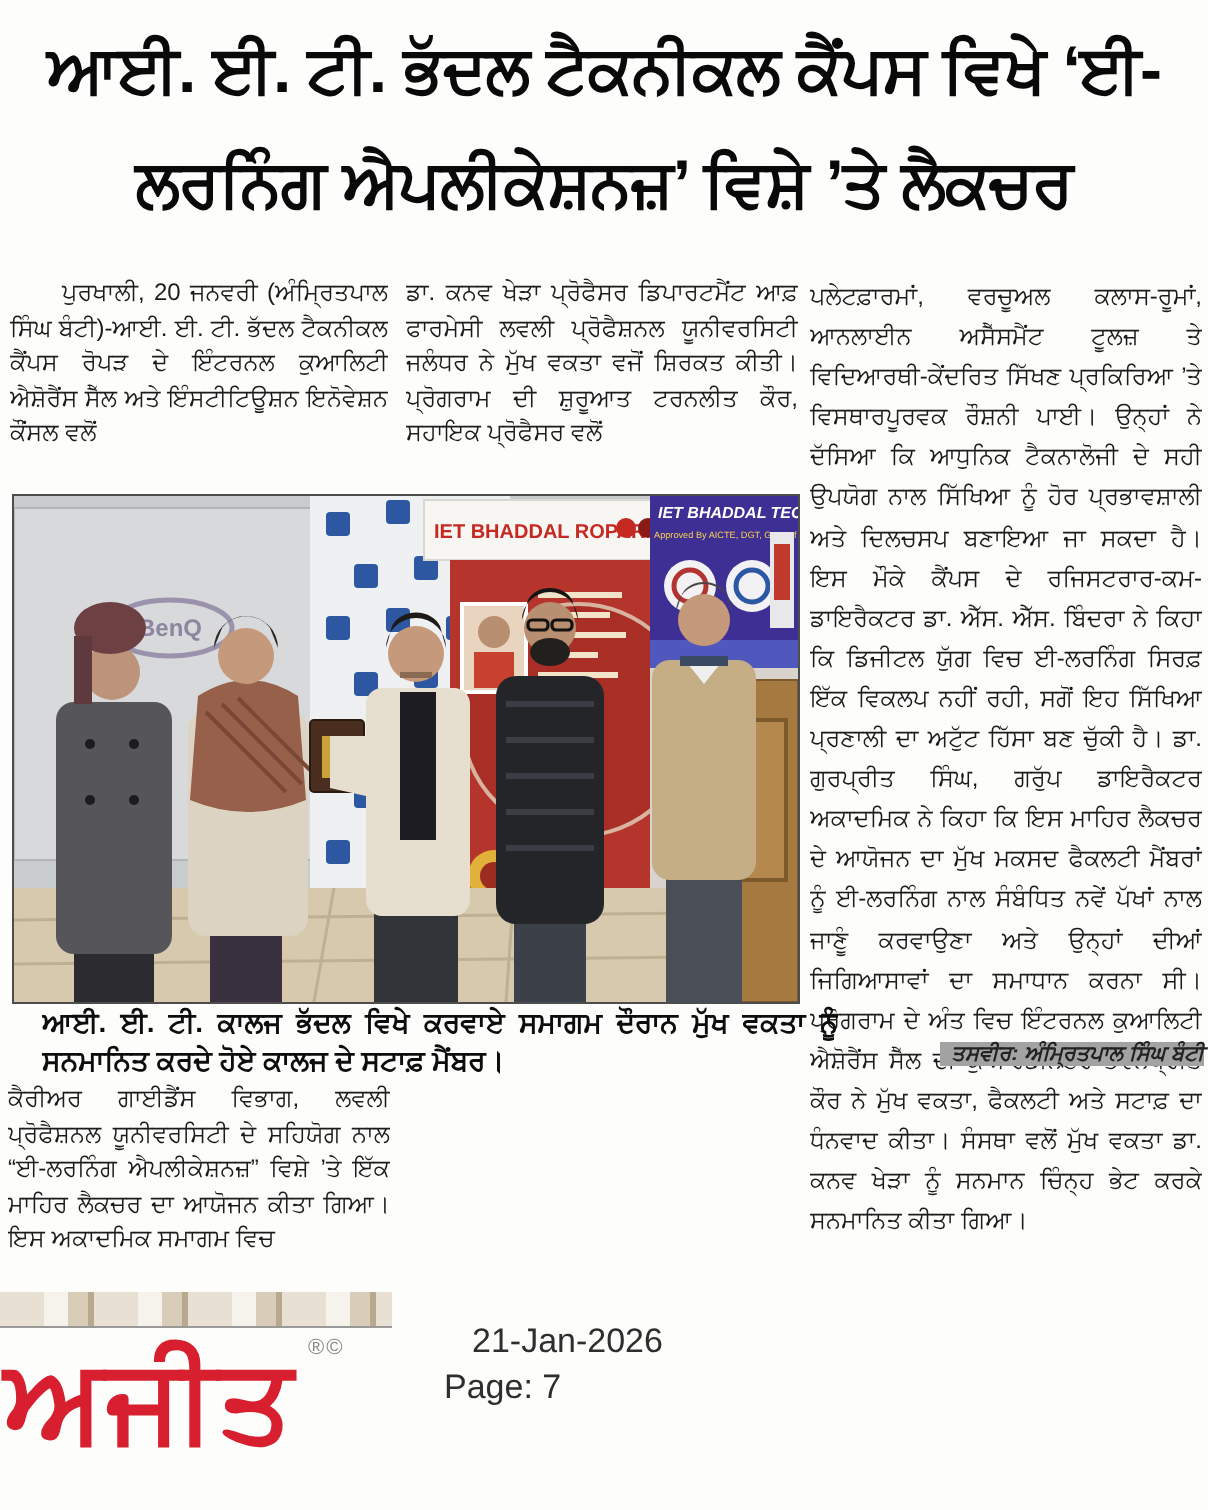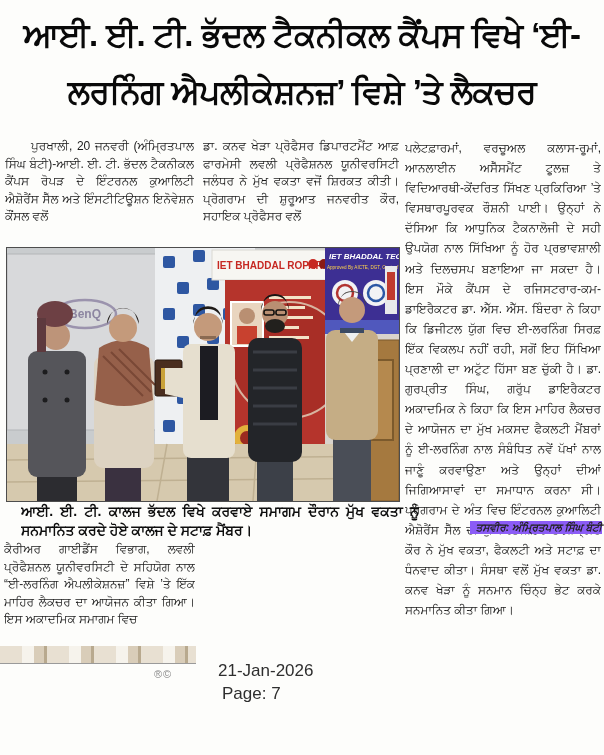--- a/index.html
+++ b/index.html
@@ -26,52 +26,52 @@
     position:absolute;left:6px;top:247px;width:392px;height:253px;
     border:1px solid #4d4d4d;background:#c8cbce;overflow:hidden;
   }
   .caption{
     position:absolute;left:2px;top:502px;width:398px;height:38px;
     font-size:14px;line-height:18.5px;font-weight:700;color:#0d0d0d;
     text-align:justify;overflow:hidden;margin-left:19px;
   }
   .credit{
     position:absolute;right:2px;top:521px;font-size:10.5px;font-style:italic;
-    font-weight:700;color:#222;background:#8b5cf6;padding-left:6px;
+    font-weight:700;color:#222;background:#a3a3a3;padding-left:6px;
   }
   .adjacent-strip{
     position:absolute;left:0;top:646px;width:196px;height:17px;
     background:
       repeating-linear-gradient(90deg,#e8e0d2 0 22px,#f6f3ec 22px 34px,#d9cdb9 34px 44px,#b8a98e 44px 47px);
     border-bottom:1px solid #9a9a9a;
   }
   .footer-logo-wrap{position:absolute;left:2px;top:660px;width:215px;height:82px;}
   .footer-logo{
     font-size:58px;font-weight:700;color:#d71f2f;line-height:80px;
     letter-spacing:1px;font-family:"DejaVu Sans",sans-serif;
   }
   .logo-marks{position:absolute;left:152px;top:8px;font-size:11px;color:#8a8a8a;letter-spacing:1px;}
-  .footer-date{position:absolute;left:218px;top:661px;font-size:17px;color:#2e2e2e;}
+  .footer-date{position:absolute;left:236px;top:661px;font-size:17px;color:#2e2e2e;}
   .footer-page{position:absolute;left:222px;top:684px;font-size:17px;color:#2e2e2e;text-align:center;}
   .footer-url{
     position:absolute;left:4px;top:729px;font-size:15.5px;color:#1e1e1e;
     text-decoration:none;
   }
   svg text{font-family:"Liberation Sans","DejaVu Sans",sans-serif;}
 </style>
 </head>
 <body>
 
 <div class="page">
 
   <h1 class="headline" style="margin:0">ਆਈ. ਈ. ਟੀ. ਭੱਦਲ ਟੈਕਨੀਕਲ ਕੈਂਪਸ ਵਿਖੇ ‘ਈ-ਲਰਨਿੰਗ ਐਪਲੀਕੇਸ਼ਨਜ਼’ ਵਿਸ਼ੇ ’ਤੇ ਲੈਕਚਰ ਕਰਵਾਇਆ</h1>
 
   <div class="bodycol c1t">ਪੁਰਖਾਲੀ, 20 ਜਨਵਰੀ (ਅੰਮ੍ਰਿਤਪਾਲ ਸਿੰਘ ਬੰਟੀ)-ਆਈ. ਈ. ਟੀ. ਭੱਦਲ ਟੈਕਨੀਕਲ ਕੈਂਪਸ ਰੋਪੜ ਦੇ ਇੰਟਰਨਲ ਕੁਆਲਿਟੀ ਐਸ਼ੋਰੈਂਸ ਸੈੱਲ ਅਤੇ ਇੰਸਟੀਟਿਊਸ਼ਨ ਇਨੋਵੇਸ਼ਨ ਕੌਂਸਲ ਵਲੋਂ</div>
 
-  <div class="bodycol c2t">ਡਾ. ਕਨਵ ਖੇੜਾ ਪ੍ਰੋਫੈਸਰ ਡਿਪਾਰਟਮੈਂਟ ਆਫ਼ ਫਾਰਮੇਸੀ ਲਵਲੀ ਪ੍ਰੋਫੈਸ਼ਨਲ ਯੂਨੀਵਰਸਿਟੀ ਜਲੰਧਰ ਨੇ ਮੁੱਖ ਵਕਤਾ ਵਜੋਂ ਸ਼ਿਰਕਤ ਕੀਤੀ। ਪ੍ਰੋਗਰਾਮ ਦੀ ਸ਼ੁਰੂਆਤ ਜਨਵਰੀਤ ਕੌਰ, ਸਹਾਇਕ ਪ੍ਰੋਫੈਸਰ ਵਲੋਂ</div>
+  <div class="bodycol c2t">ਡਾ. ਕਨਵ ਖੇੜਾ ਪ੍ਰੋਫੈਸਰ ਡਿਪਾਰਟਮੈਂਟ ਆਫ਼ ਫਾਰਮੇਸੀ ਲਵਲੀ ਪ੍ਰੋਫੈਸ਼ਨਲ ਯੂਨੀਵਰਸਿਟੀ ਜਲੰਧਰ ਨੇ ਮੁੱਖ ਵਕਤਾ ਵਜੋਂ ਸ਼ਿਰਕਤ ਕੀਤੀ। ਪ੍ਰੋਗਰਾਮ ਦੀ ਸ਼ੁਰੂਆਤ ਟਰਨਲੀਤ ਕੌਰ, ਸਹਾਇਕ ਪ੍ਰੋਫੈਸਰ ਵਲੋਂ</div>
 
   <div class="bodycol c3">ਪਲੇਟਫ਼ਾਰਮਾਂ, ਵਰਚੂਅਲ ਕਲਾਸ-ਰੂਮਾਂ, ਆਨਲਾਈਨ ਅਸੈੱਸਮੈਂਟ ਟੂਲਜ਼ ਤੇ ਵਿਦਿਆਰਥੀ-ਕੇਂਦਰਿਤ ਸਿੱਖਣ ਪ੍ਰਕਿਰਿਆ ’ਤੇ ਵਿਸਥਾਰਪੂਰਵਕ ਰੌਸ਼ਨੀ ਪਾਈ। ਉਨ੍ਹਾਂ ਨੇ ਦੱਸਿਆ ਕਿ ਆਧੁਨਿਕ ਟੈਕਨਾਲੋਜੀ ਦੇ ਸਹੀ ਉਪਯੋਗ ਨਾਲ ਸਿੱਖਿਆ ਨੂੰ ਹੋਰ ਪ੍ਰਭਾਵਸ਼ਾਲੀ ਅਤੇ ਦਿਲਚਸਪ ਬਣਾਇਆ ਜਾ ਸਕਦਾ ਹੈ। ਇਸ ਮੌਕੇ ਕੈਂਪਸ ਦੇ ਰਜਿਸਟਰਾਰ-ਕਮ-ਡਾਇਰੈਕਟਰ ਡਾ. ਐੱਸ. ਐੱਸ. ਬਿੰਦਰਾ ਨੇ ਕਿਹਾ ਕਿ ਡਿਜੀਟਲ ਯੁੱਗ ਵਿਚ ਈ-ਲਰਨਿੰਗ ਸਿਰਫ਼ ਇੱਕ ਵਿਕਲਪ ਨਹੀਂ ਰਹੀ, ਸਗੋਂ ਇਹ ਸਿੱਖਿਆ ਪ੍ਰਣਾਲੀ ਦਾ ਅਟੁੱਟ ਹਿੱਸਾ ਬਣ ਚੁੱਕੀ ਹੈ। ਡਾ. ਗੁਰਪ੍ਰੀਤ ਸਿੰਘ, ਗਰੁੱਪ ਡਾਇਰੈਕਟਰ ਅਕਾਦਮਿਕ ਨੇ ਕਿਹਾ ਕਿ ਇਸ ਮਾਹਿਰ ਲੈਕਚਰ ਦੇ ਆਯੋਜਨ ਦਾ ਮੁੱਖ ਮਕਸਦ ਫੈਕਲਟੀ ਮੈਂਬਰਾਂ ਨੂੰ ਈ-ਲਰਨਿੰਗ ਨਾਲ ਸੰਬੰਧਿਤ ਨਵੇਂ ਪੱਖਾਂ ਨਾਲ ਜਾਣੂੰ ਕਰਵਾਉਣਾ ਅਤੇ ਉਨ੍ਹਾਂ ਦੀਆਂ ਜਿਗਿਆਸਾਵਾਂ ਦਾ ਸਮਾਧਾਨ ਕਰਨਾ ਸੀ। ਪ੍ਰੋਗਰਾਮ ਦੇ ਅੰਤ ਵਿਚ ਇੰਟਰਨਲ ਕੁਆਲਿਟੀ ਐਸ਼ੋਰੈਂਸ ਸੈੱਲ ਦੀ ਕੁਆਰਡੀਨੇਟਰ ਭਵਨਪ੍ਰੀਤ ਕੌਰ ਨੇ ਮੁੱਖ ਵਕਤਾ, ਫੈਕਲਟੀ ਅਤੇ ਸਟਾਫ਼ ਦਾ ਧੰਨਵਾਦ ਕੀਤਾ। ਸੰਸਥਾ ਵਲੋਂ ਮੁੱਖ ਵਕਤਾ ਡਾ. ਕਨਵ ਖੇੜਾ ਨੂੰ ਸਨਮਾਨ ਚਿੰਨ੍ਹ ਭੇਟ ਕਰਕੇ ਸਨਮਾਨਿਤ ਕੀਤਾ ਗਿਆ।</div>
 
   <div class="photo-frame">
     <svg width="392" height="253" viewBox="0 0 392 253">
 
       <rect x="0" y="0" width="392" height="253" fill="#c9ccce"></rect>
 
       <g>
         <rect x="0" y="6" width="152" height="176" fill="#d8d9db" stroke="#b3b5b8"></rect>
@@ -219,20 +219,21 @@
 
   <div class="caption">ਆਈ. ਈ. ਟੀ. ਕਾਲਜ ਭੱਦਲ ਵਿਖੇ ਕਰਵਾਏ ਸਮਾਗਮ ਦੌਰਾਨ ਮੁੱਖ ਵਕਤਾ ਨੂੰ ਸਨਮਾਨਿਤ ਕਰਦੇ ਹੋਏ ਕਾਲਜ ਦੇ ਸਟਾਫ਼ ਮੈਂਬਰ।</div>
   <div class="credit">ਤਸਵੀਰ: ਅੰਮ੍ਰਿਤਪਾਲ ਸਿੰਘ ਬੰਟੀ</div>
 
   <div class="bodycol c1b">ਕੈਰੀਅਰ ਗਾਈਡੈਂਸ ਵਿਭਾਗ, ਲਵਲੀ ਪ੍ਰੋਫੈਸ਼ਨਲ ਯੂਨੀਵਰਸਿਟੀ ਦੇ ਸਹਿਯੋਗ ਨਾਲ “ਈ-ਲਰਨਿੰਗ ਐਪਲੀਕੇਸ਼ਨਜ਼” ਵਿਸ਼ੇ ’ਤੇ ਇੱਕ ਮਾਹਿਰ ਲੈਕਚਰ ਦਾ ਆਯੋਜਨ ਕੀਤਾ ਗਿਆ। ਇਸ ਅਕਾਦਮਿਕ ਸਮਾਗਮ ਵਿਚ</div>
 
 
   <div class="adjacent-strip"></div>
 
   <div class="footer-logo-wrap">
+    <span class="footer-logo">ਅਜੀਤ</span>
     <span class="logo-marks">®©</span>
   </div>
 
   <div class="footer-date">21-Jan-2026</div>
 
   <div class="footer-page">Page: 7</div>
 
 
 </div>
 

